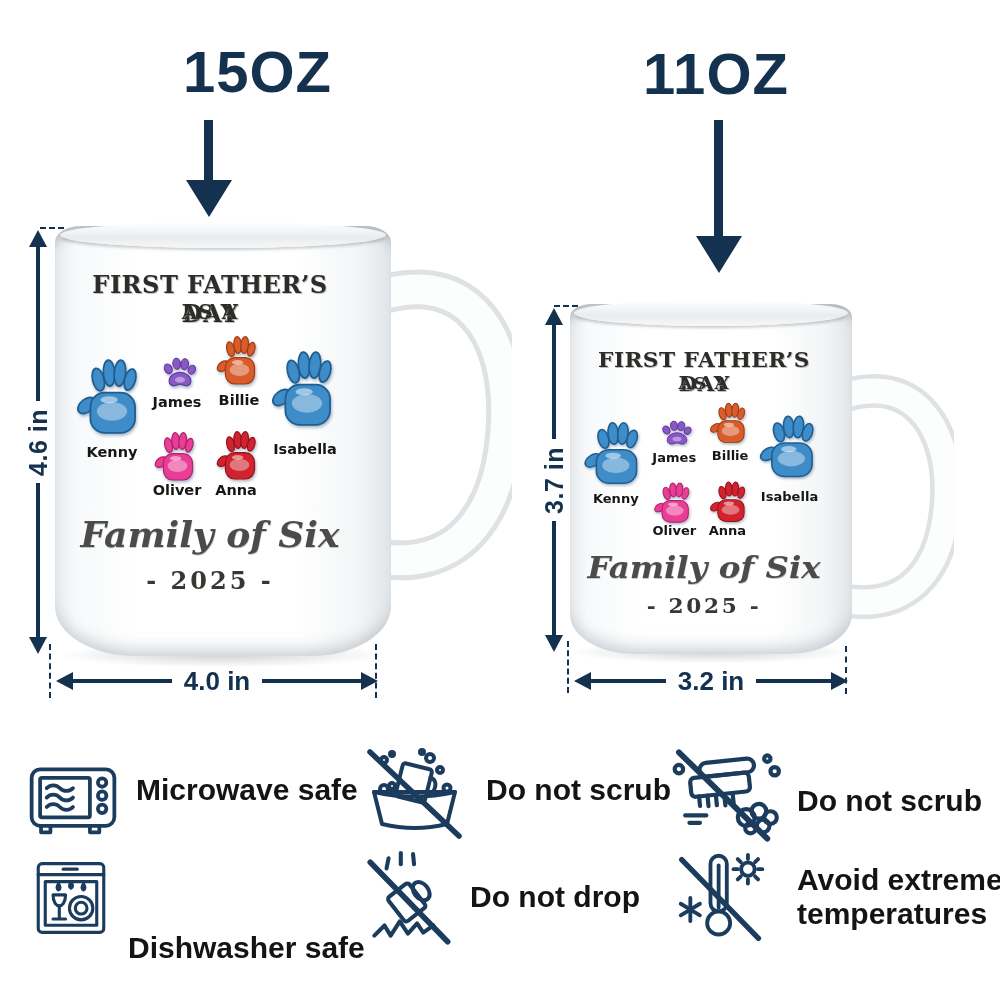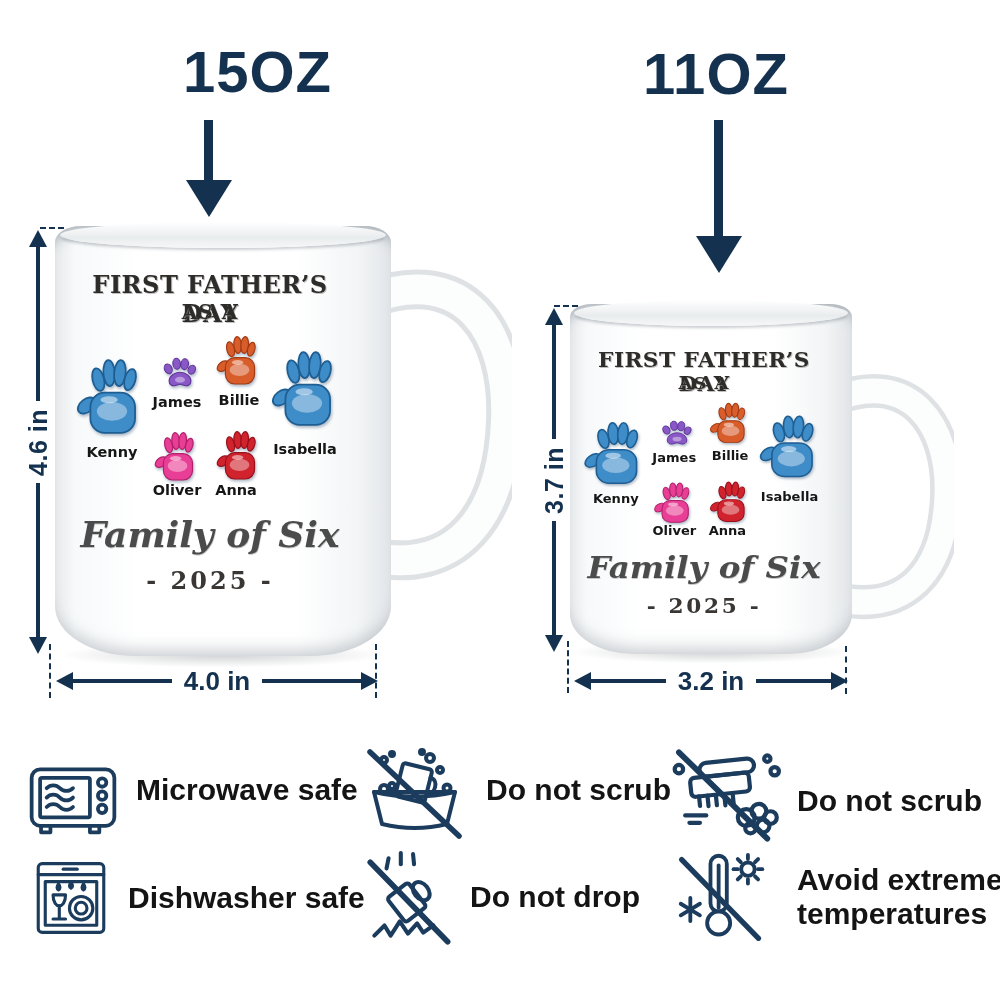--- a/index.html
+++ b/index.html
@@ -333,21 +333,21 @@
     <rect x="17" y="29" width="66" height="56"></rect>
     <path d="M34 32 c2.5 3.5 2.5 6 0 7.5 c-2.5 -1.5 -2.5 -4 0 -7.5 z"></path>
     <path d="M50 30 c2.5 3.5 2.5 6 0 7.5 c-2.5 -1.5 -2.5 -4 0 -7.5 z"></path>
     <path d="M66 32 c2.5 3.5 2.5 6 0 7.5 c-2.5 -1.5 -2.5 -4 0 -7.5 z"></path>
     <path d="M27 46 c0 10 4.5 14 8 14 c3.5 0 8 -4 8 -14 z"></path>
     <line x1="35" y1="60" x2="35" y2="76"></line>
       <line x1="27" y1="77" x2="43" y2="77"></line>
     <circle cx="63" cy="63" r="15"></circle>
       <circle cx="63" cy="63" r="7.5"></circle>
   </svg>
-  <div class="care-label" style="left:128px;top:881px;">Dishwasher safe</div>
+  <div class="care-label" style="left:128px;top:931px;">Dishwasher safe</div>
 
   <svg class="care-ic" style="left:360px;top:848px;" width="102" height="107" viewBox="0 0 100 105">
     <line x1="28" y1="10" x2="26" y2="20"></line>
       <line x1="40" y1="5" x2="40" y2="16"></line>
       <line x1="52" y1="6" x2="53" y2="16"></line>
     <g transform="rotate(-38 46 52)">
       <rect x="32" y="38" width="26" height="30" rx="3"></rect>
       <ellipse cx="63" cy="53" rx="7" ry="10"></ellipse>
     </g>
     <path d="M14 86 l10 -10 l6 10 l9 -14 l8 12 l9 -10 l6 9 l10 -7"></path>

